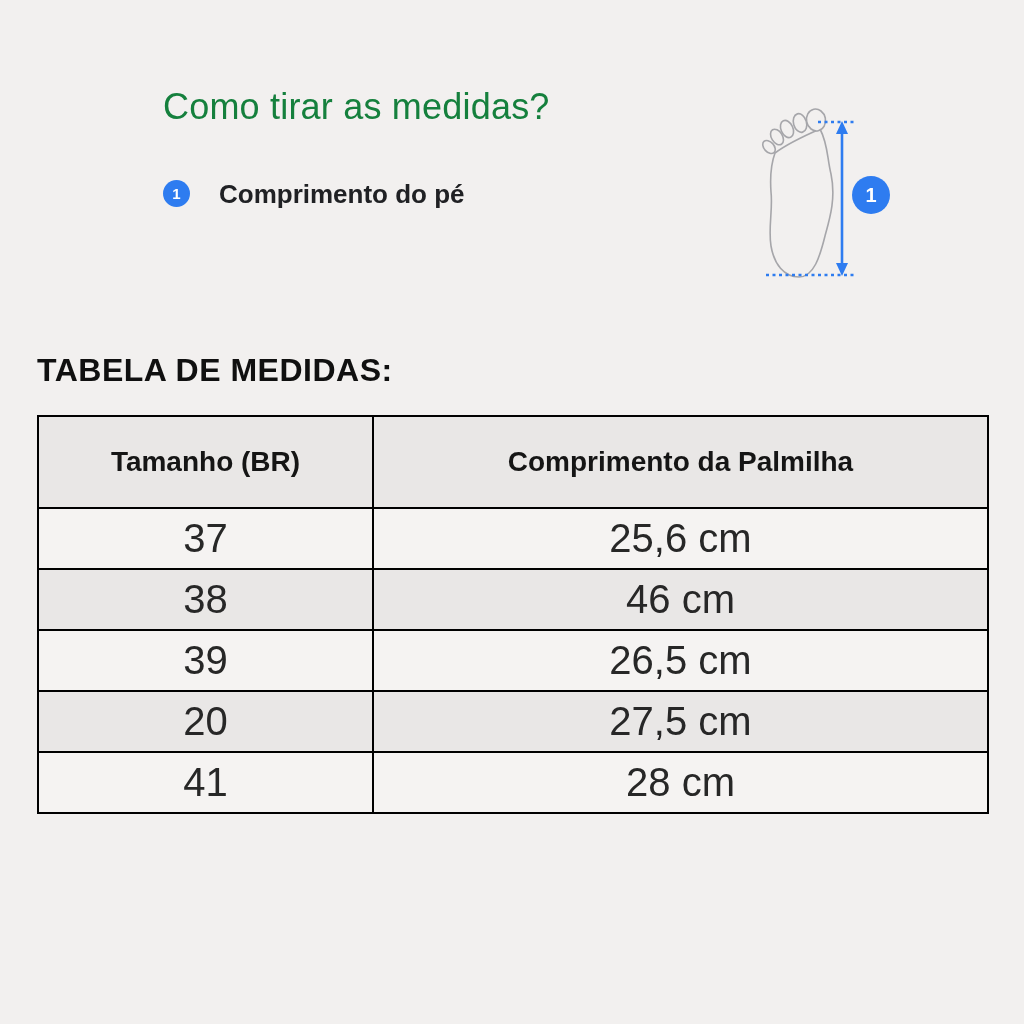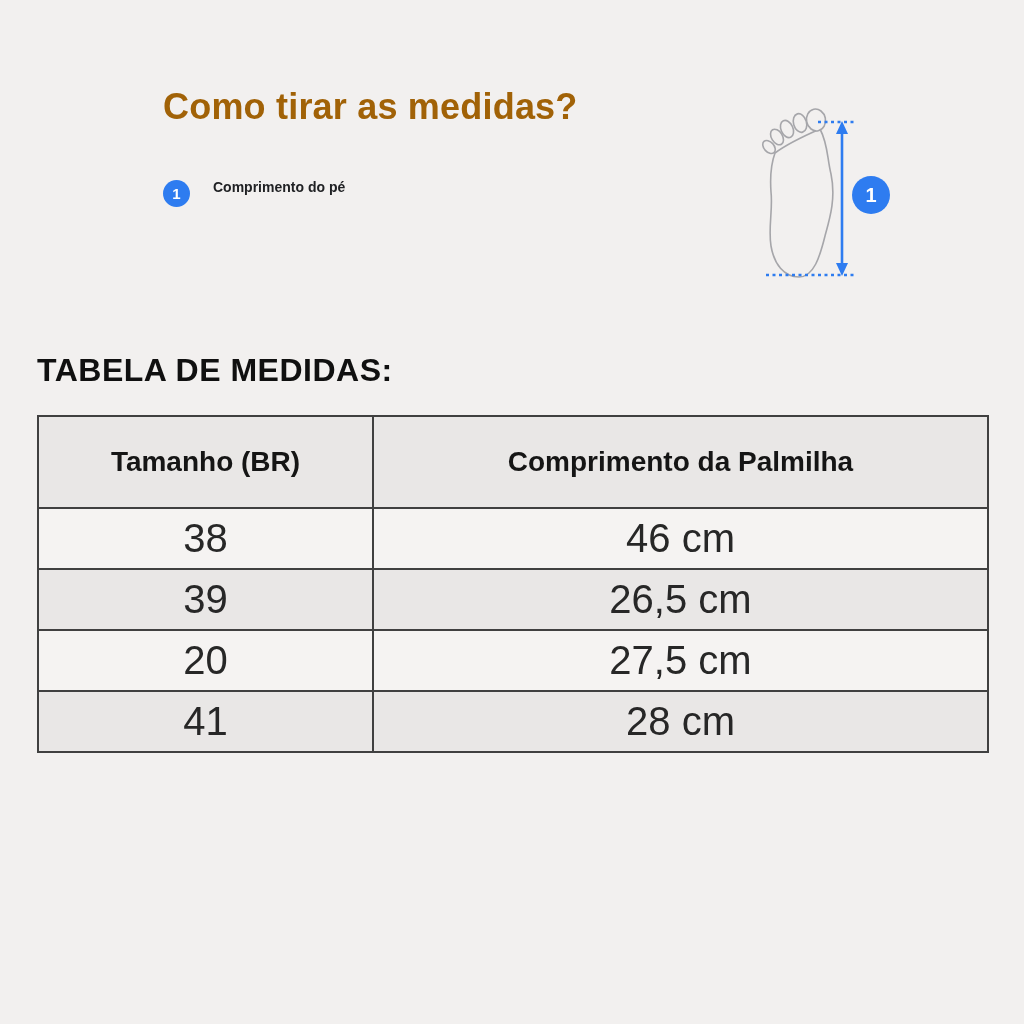--- a/index.html
+++ b/index.html
@@ -9,37 +9,37 @@
     font-family:"Liberation Sans", sans-serif;
     color:#1b1b1b;
     position:relative;
     overflow:hidden;
   }
   .page{position:absolute;inset:0;}
 
   
   .guide-title{
     position:absolute;left:163px;top:86px;
-    font-size:36px;font-weight:bold;color:#a16207;
+    font-size:36px;font-weight:normal;color:#15803d;
     letter-spacing:0.2px;
   }
   .step{
     position:absolute;left:163px;top:179px;
     display:flex;align-items:flex-start;
   }
   .step-badge{
     width:27px;height:27px;border-radius:50%;
     background:#2e7cf0;color:#ffffff;
     font-size:15px;font-weight:bold;
     display:flex;align-items:center;justify-content:center;
     flex:0 0 auto;margin-right:15px;margin-top:1px;
   }
   .step-title{
-    font-size:14px;font-weight:bold;color:#202124;
-    margin:0 0 10px 8px;
+    font-size:26px;font-weight:bold;color:#202124;
+    margin:0 0 10px 14px;
   }
   .step-desc{
     font-size:21px;color:#3d4043;line-height:1.32;
     width:432px;margin:0;
   }
 
   .foot-illustration{
     position:absolute;left:740px;top:100px;
     width:170px;height:200px;
   }
@@ -50,21 +50,21 @@
     font-size:32px;font-weight:bold;color:#101010;
     letter-spacing:0.5px;
   }
   table.size-table{
     position:absolute;left:37px;top:415px;
     width:950px;
     border-collapse:collapse;
     table-layout:fixed;
   }
   .size-table th,.size-table td{
-    border:2px solid #404040;
+    border:2px solid #000000;
     text-align:center;vertical-align:middle;
     padding:0;
   }
   .size-table th{
     height:90px;font-size:28px;font-weight:bold;
     background:#e9e7e6;color:#151515;
   }
   .size-table td{
     height:59px;font-size:40px;font-weight:400;color:#272727;
   }
@@ -129,20 +129,24 @@
         <col class="c2">
       </colgroup>
     <thead>
       <tr>
         <th>Tamanho (BR)</th>
         <th>Comprimento da Palmilha</th>
       </tr>
     </thead>
     <tbody>
       <tr>
+        <td>37</td>
+        <td>25,6 cm</td>
+      </tr>
+      <tr>
         <td>38</td>
         <td>46 cm</td>
       </tr>
       <tr>
         <td>39</td>
         <td>26,5 cm</td>
       </tr>
       <tr>
         <td>20</td>
         <td>27,5 cm</td>

